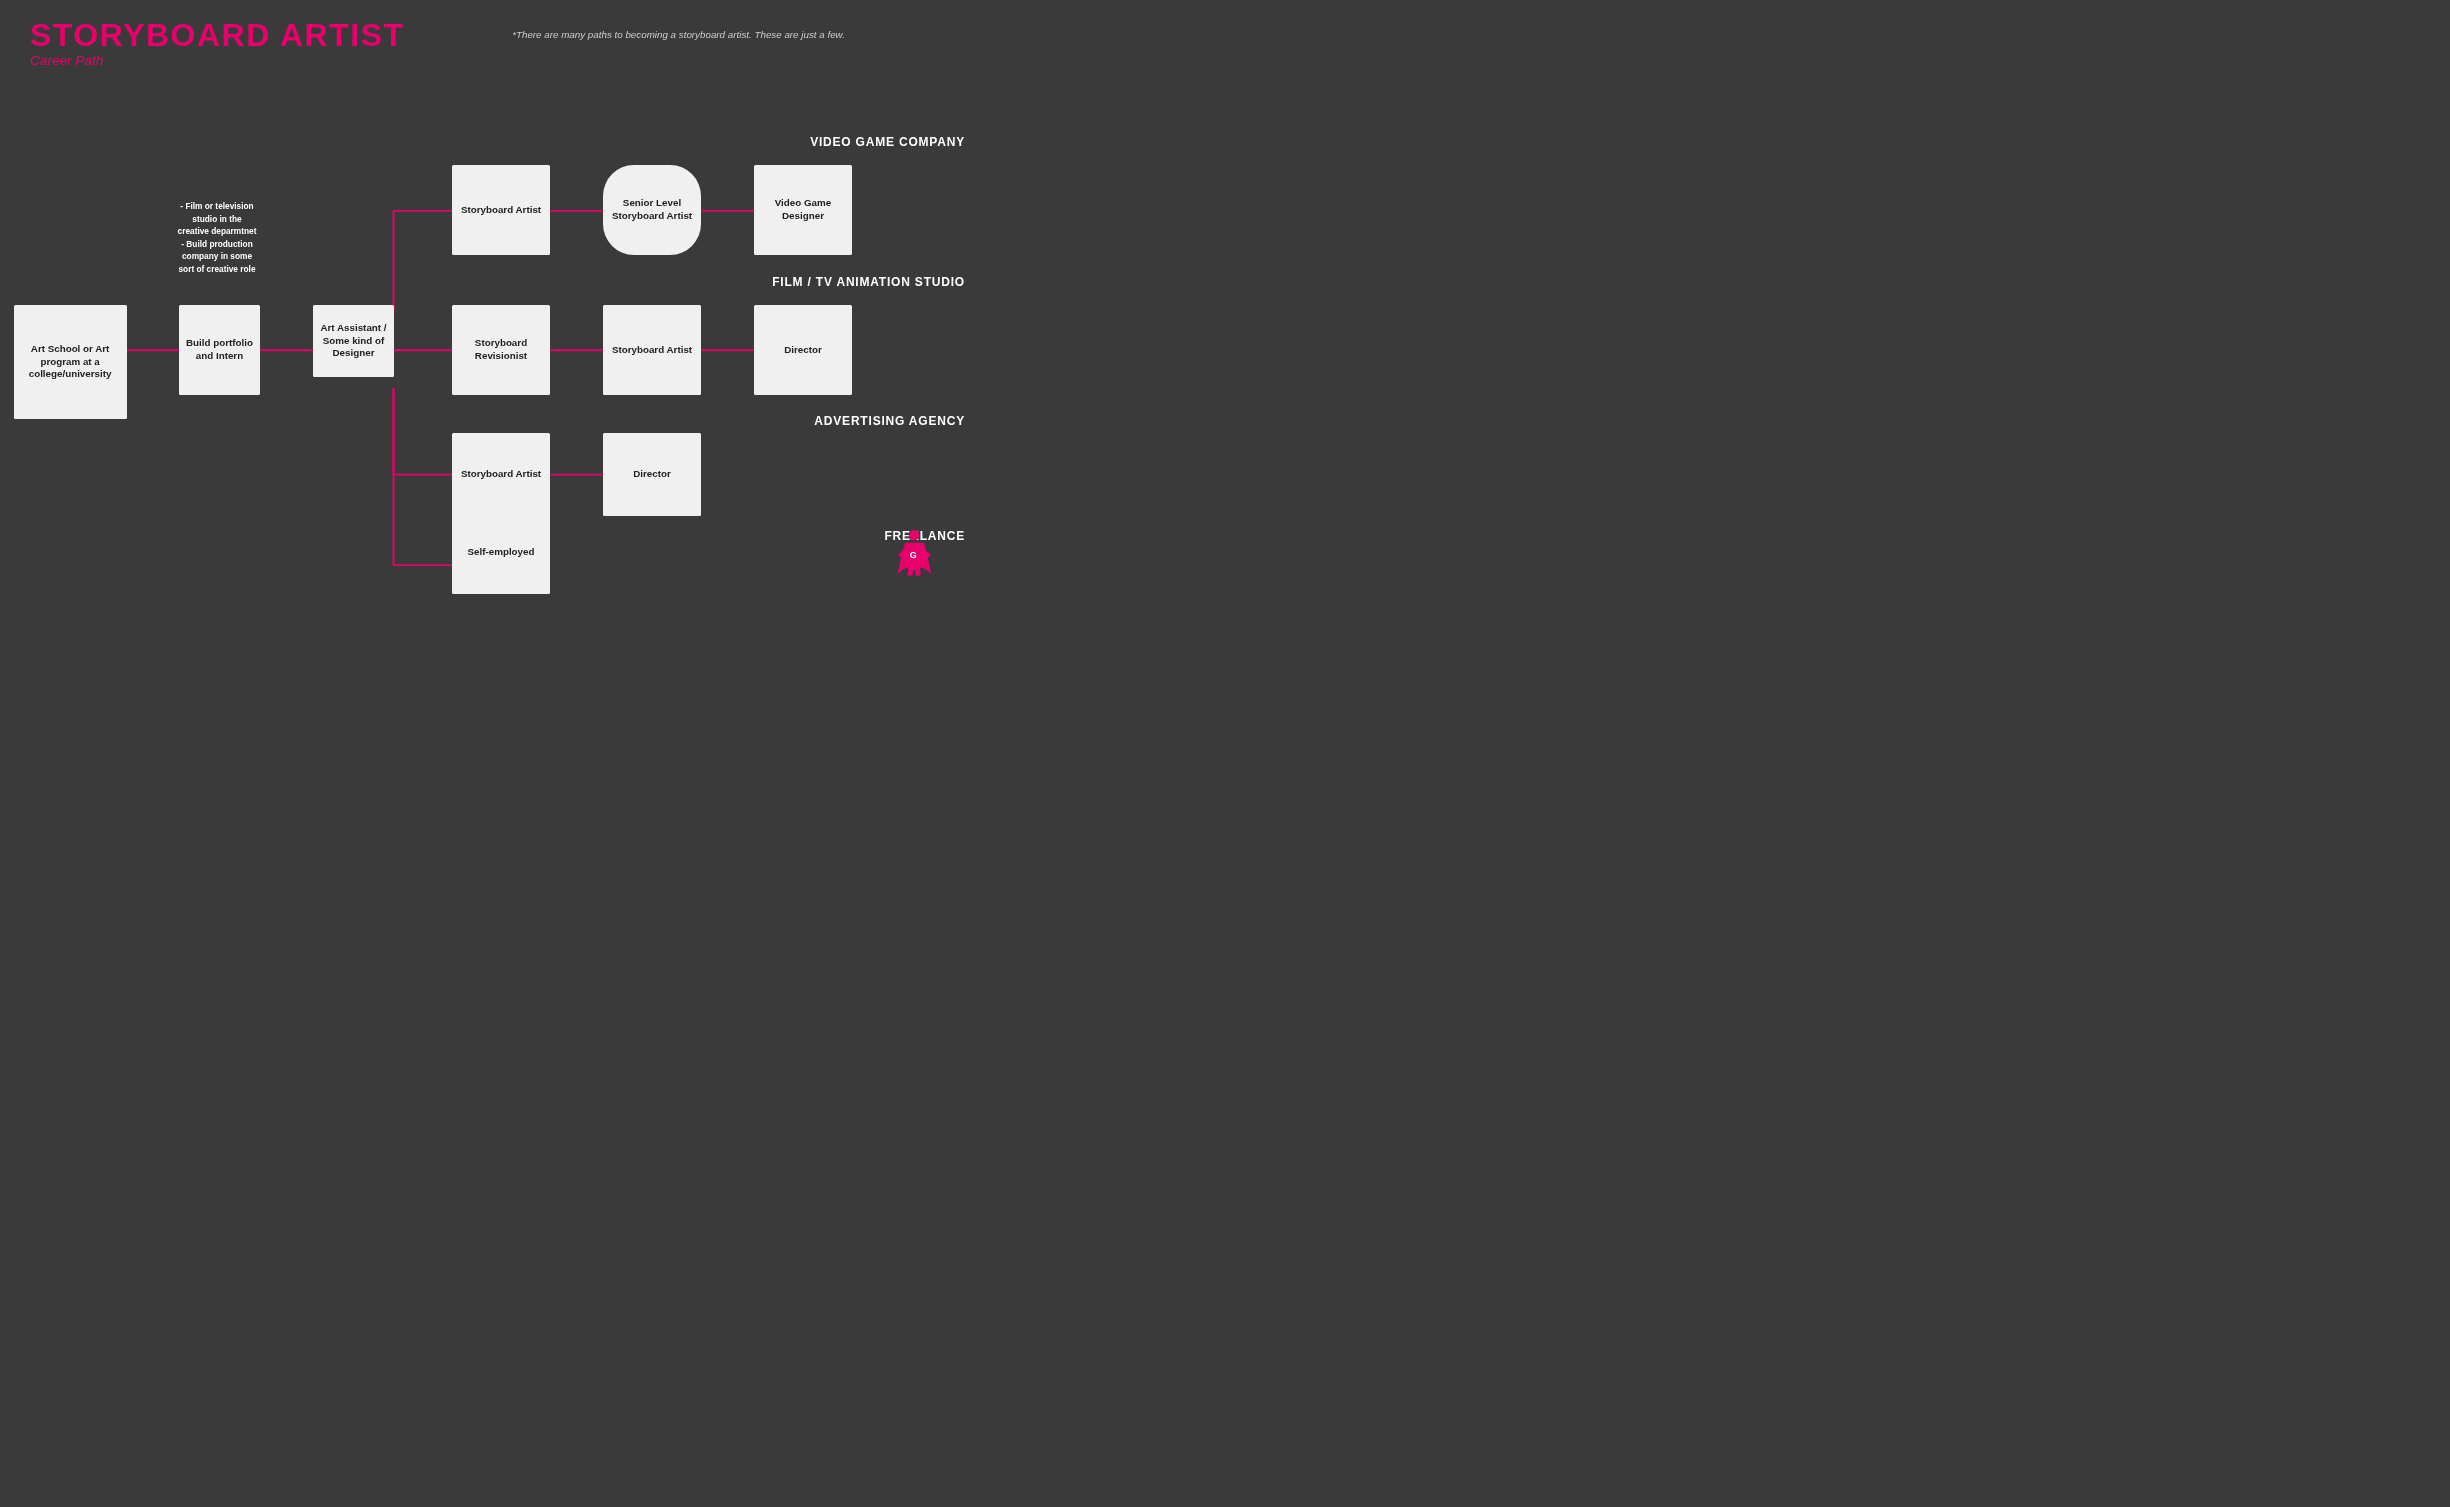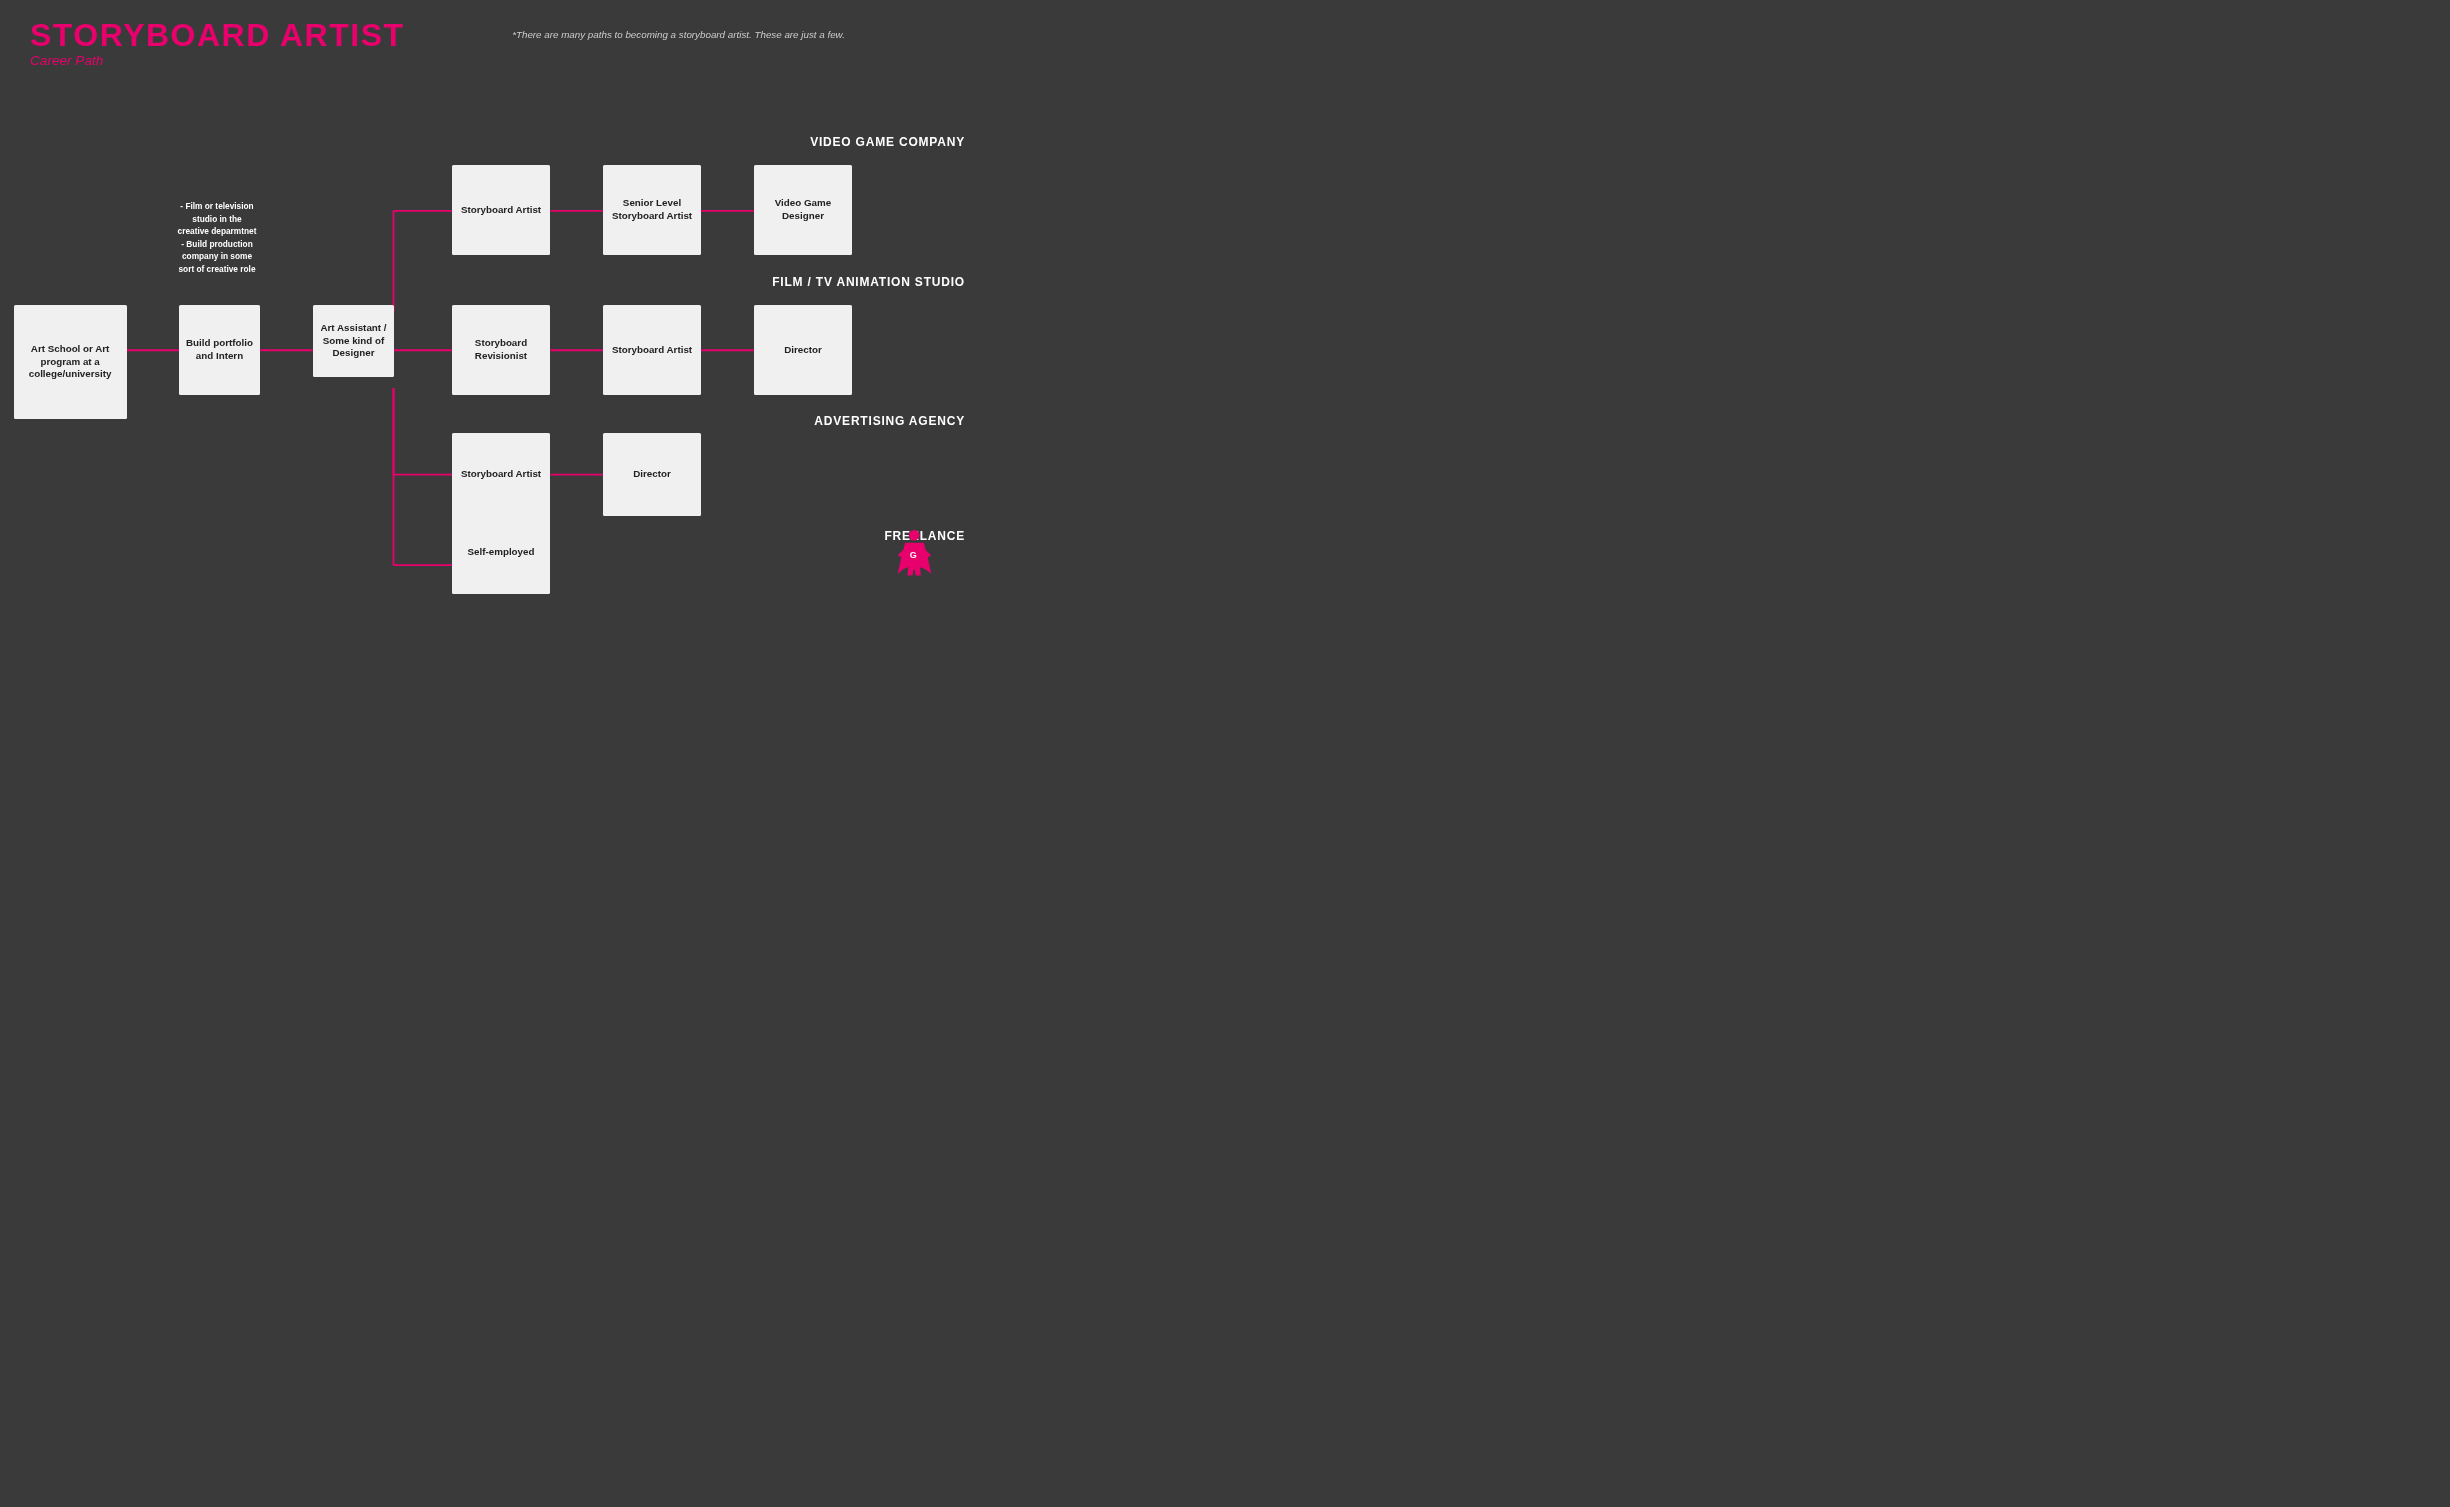--- a/index.html
+++ b/index.html
@@ -161,21 +161,21 @@
     </div>
 
     <div class="section-header" style="right:15px; top:45px;">
       <span>VIDEO GAME COMPANY</span>
     </div>
 
     <div class="node" style="left:452px; top:75px; width:98px; height:90px;">
       <span>Storyboard Artist</span>
     </div>
 
-    <div class="node" style="left:603px; top:75px; width:98px; height:90px;">
+    <div class="node" style="left:603px; top:75px; width:98px; height:90px;border-radius:31px;">
       <span>Senior Level Storyboard Artist</span>
     </div>
 
     <div class="node" style="left:754px; top:75px; width:98px; height:90px;">
       <span>Video Game Designer</span>
     </div>
 
     <div class="section-header" style="right:15px; top:185px;">
       <span>FILM / TV ANIMATION STUDIO</span>
     </div>

